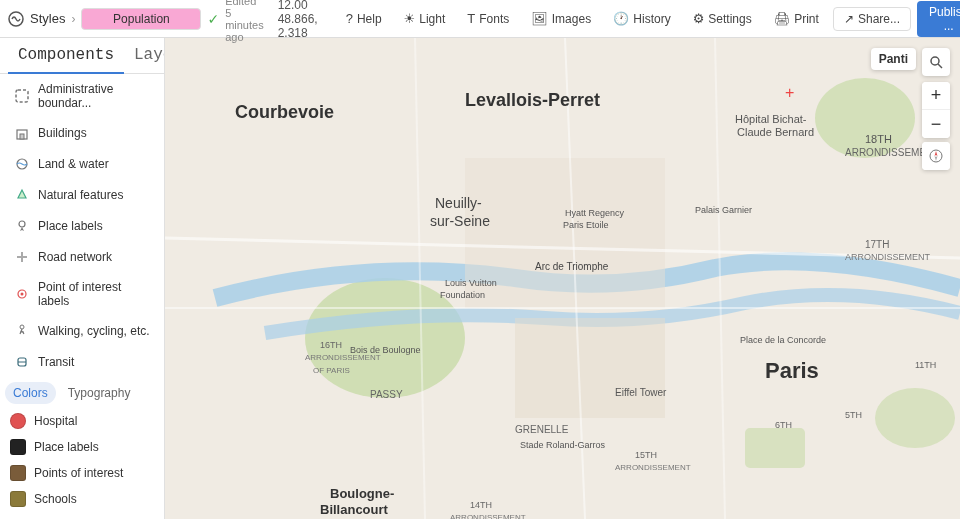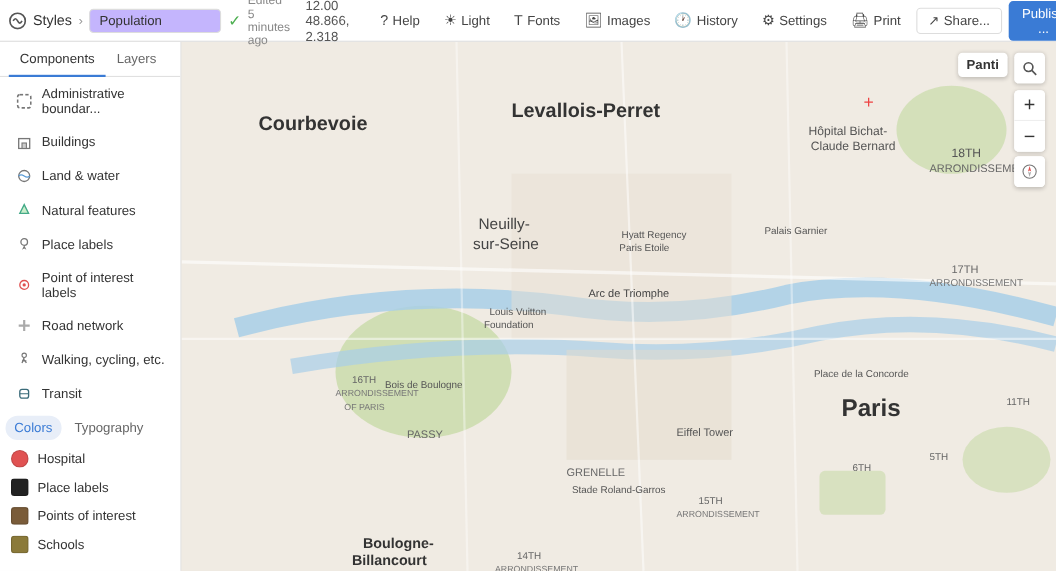--- a/index.html
+++ b/index.html
@@ -6,22 +6,22 @@
     body { font-family: -apple-system, BlinkMacSystemFont, 'Segoe UI', sans-serif; font-size: 13px; background: #f0f0f0; display: flex; flex-direction: column; height: 519px; width: 960px; overflow: hidden; }
 
     
     #topbar {
       display: flex; align-items: center; background: #fff; border-bottom: 1px solid #ddd;
       height: 38px; padding: 0 8px; gap: 6px; flex-shrink: 0; z-index: 10;
     }
     .topbar-logo { width: 20px; height: 20px; display: flex; align-items: center; justify-content: center; }
     .topbar-logo svg { width: 16px; height: 16px; }
     .topbar-input {
-      background: #c4b5fd; border: 1px solid #ddd; border-radius: 4px;
-      padding: 3px 8px; font-size: 12px; color: #333; width: 120px;
+      background: #f9a8d4; border: 1px solid #ddd; border-radius: 4px;
+      padding: 3px 8px; font-size: 12px; color: #333; width: 120px; text-align: center;
     }
     .topbar-save-icon { color: #4caf50; font-size: 14px; }
     .topbar-edited { font-size: 11px; color: #888; margin-right: 4px; }
     .topbar-coords { font-size: 12px; color: #555; font-weight: 500; margin: 0 4px; }
     .topbar-sep { width: 1px; height: 20px; background: #ddd; margin: 0 2px; }
     .topbar-btn {
       display: flex; align-items: center; gap: 4px; padding: 4px 8px;
       border: none; background: none; cursor: pointer; font-size: 12px; color: #444;
       border-radius: 4px; white-space: nowrap;
     }
@@ -44,22 +44,22 @@
     #sidebar {
       width: 165px; background: #fff; border-right: 1px solid #e0e0e0;
       display: flex; flex-direction: column; flex-shrink: 0; overflow-y: auto;
     }
 
     
     .tab-row {
       display: flex; border-bottom: 1px solid #e0e0e0; padding: 0 8px;
     }
     .tab {
-      padding: 8px 10px; font-size: 12px; color: #666; cursor: pointer;
-      border-bottom: 2px solid transparent; margin-bottom: -1px;
+      padding: 8px 10px; font-size: 16px; color: #666; cursor: pointer;
+      border-bottom: 2px solid transparent; margin-bottom: -1px; font-family: Liberation Mono, monospace;
     }
     .tab.active { color: #333; border-bottom: 2px solid #3a7bd5; font-weight: 500; }
 
     
     .layer-item {
       display: flex; align-items: center; gap: 8px;
       padding: 7px 10px; cursor: pointer; font-size: 12px; color: #333;
       border-radius: 3px; margin: 1px 4px;
     }
     .layer-item-icon { width: 16px; height: 16px; display: flex; align-items: center; justify-content: center; flex-shrink: 0; }
@@ -217,34 +217,34 @@
           <svg viewBox="0 0 14 14" fill="none">
               <circle cx="7" cy="5" r="3" stroke="#777" stroke-width="1.2"></circle>
               <path d="M7 8 L5 12 L7 11 L9 12 Z" fill="#777"></path>
             </svg>
         </span>
         <span>Place labels</span>
       </div>
       <div class="layer-item">
         <span class="layer-item-icon">
           <svg viewBox="0 0 14 14" fill="none">
+              <path d="M2 7 L12 7" stroke="#aaa" stroke-width="2"></path>
+              <path d="M7 2 L7 12" stroke="#aaa" stroke-width="2"></path>
+            </svg>
+        </span>
+        <span>Road network</span>
+      </div>
+      <div class="layer-item">
+        <span class="layer-item-icon">
+          <svg viewBox="0 0 14 14" fill="none">
               <circle cx="7" cy="7" r="4" stroke="#e05252" stroke-width="1.2"></circle>
               <circle cx="7" cy="7" r="1.5" fill="#e05252"></circle>
             </svg>
         </span>
         <span>Point of interest labels</span>
-      </div>
-      <div class="layer-item">
-        <span class="layer-item-icon">
-          <svg viewBox="0 0 14 14" fill="none">
-              <path d="M2 7 L12 7" stroke="#aaa" stroke-width="2"></path>
-              <path d="M7 2 L7 12" stroke="#aaa" stroke-width="2"></path>
-            </svg>
-        </span>
-        <span>Road network</span>
       </div>
       <div class="layer-item">
         <span class="layer-item-icon">
           <svg viewBox="0 0 14 14" fill="none">
               <circle cx="7" cy="3" r="2" stroke="#777" stroke-width="1"></circle>
               <path d="M7 5 L5 10 M7 7 L9 10 M5 8 L9 8" stroke="#777" stroke-width="1.2"></path>
             </svg>
         </span>
         <span>Walking, cycling, etc.</span>
       </div>

